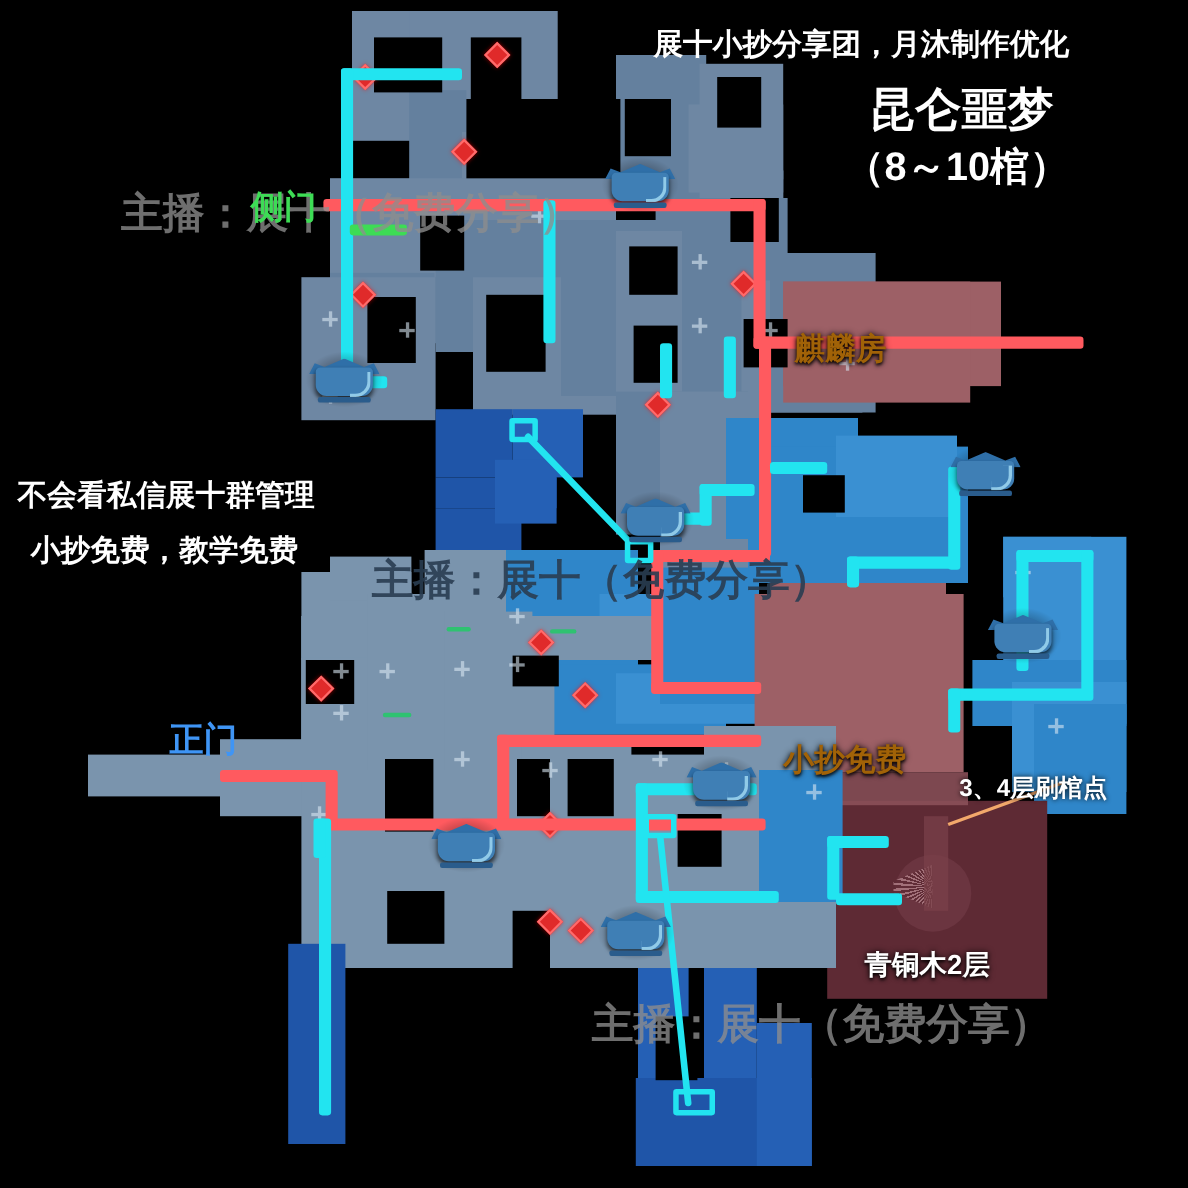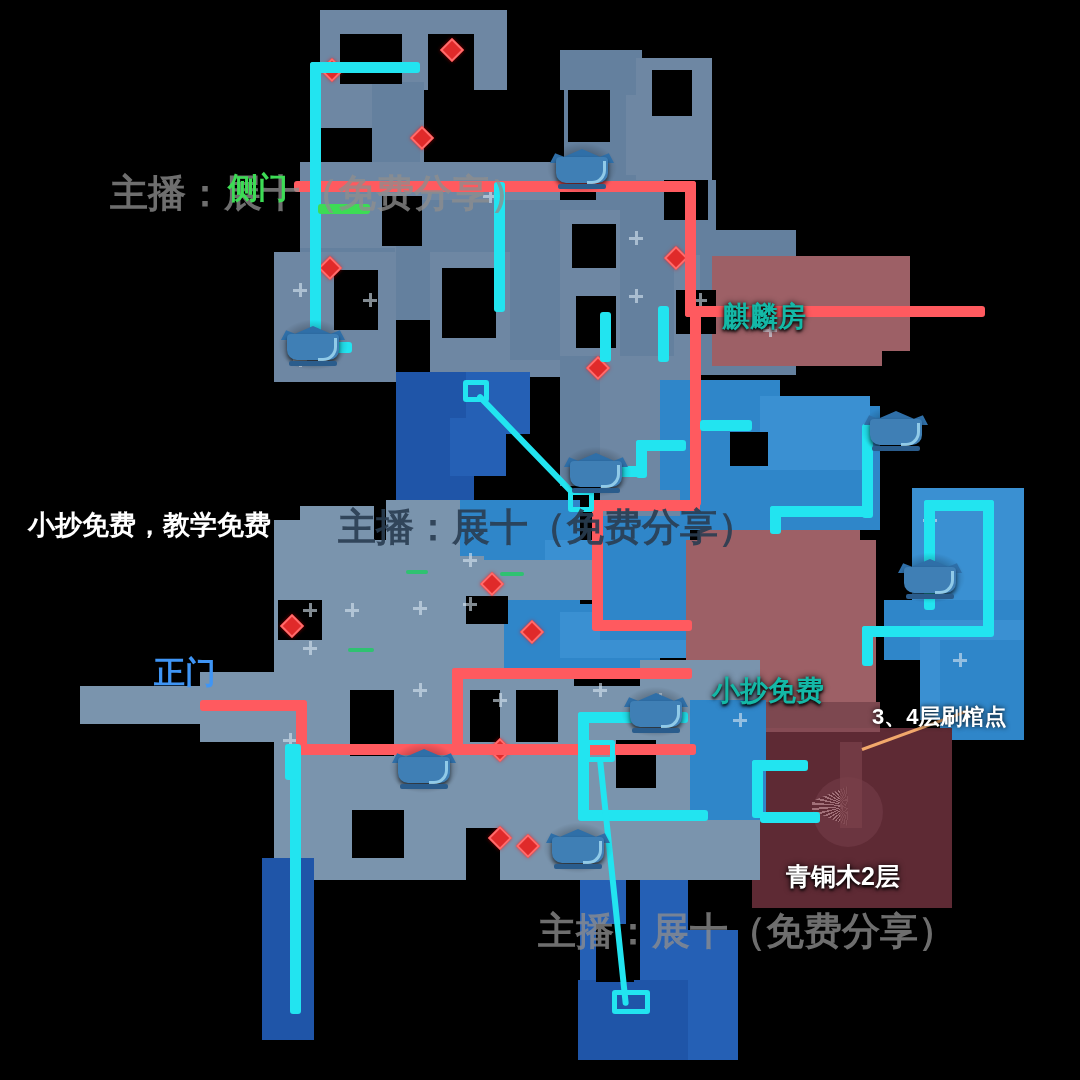--- a/index.html
+++ b/index.html
@@ -48,21 +48,21 @@
   .greenbar{position:absolute;height:4px;background:#27c76a;border-radius:2px;opacity:.9;}
   .circle{position:absolute;border-radius:50%;transform:translate(-50%,-50%);}
 
   
   .txt{position:absolute;white-space:nowrap;font-weight:bold;}
   .t-title{color:#ffffff;}
   .t-head{font-size:27px;}
   .t-main{font-size:42px;}
   .t-sub{font-size:36px;}
   .t-note{color:#ffffff;font-size:27px;}
-  .t-room{color:#14b8a6;font-size:28px;text-shadow:0 0 6px rgba(0,0,0,.9),0 2px 3px rgba(0,0,0,.9);}
+  .t-room{color:#a16207;font-size:28px;text-shadow:0 0 6px rgba(0,0,0,.9),0 2px 3px rgba(0,0,0,.9);}
   .t-room-sm{color:#ffffff;font-size:25px;text-shadow:0 0 6px rgba(0,0,0,.9),0 2px 3px rgba(0,0,0,.9);}
   .t-gate-green{color:#3ddc55;font-size:30px;}
   .t-gate-blue{color:#3f95f5;font-size:31px;}
   .t-pointer{color:#ffffff;font-size:22px;text-shadow:0 0 5px #000;}
   .watermark{position:absolute;color:#8e8e8e;opacity:.78;font-weight:bold;white-space:nowrap;}
   .wm-faint{color:#2a3d52;opacity:.9;}
   .pointer-line{position:absolute;height:3px;background:#f2a86b;transform-origin:0 50%;}
 </style>
 </head>
 <body>
@@ -430,22 +430,26 @@
   <div class="star" style="left:652px;top:1041px;">
       <i style="--s:52px"></i>
     </div>
 
   <div class="pointer-line" style="left:862px;top:748px;width:112px;transform:rotate(-20deg);"></div>
 
   <div class="watermark" style="left:110px;top:168px;font-size:38px;">主播：展十（免费分享）</div>
   <div class="watermark wm-faint" style="left:338px;top:502px;font-size:38px;">主播：展十（免费分享）</div>
   <div class="watermark" style="left:538px;top:906px;font-size:38px;">主播：展十（免费分享）</div>
 
-
-  <div class="txt t-note" style="left:28px;top:507px;">小抄免费，教学免费</div>
+  <div class="txt t-title t-head" style="left:594px;top:22px;">展十小抄分享团，月沐制作优化</div>
+  <div class="txt t-title t-main" style="left:790px;top:72px;">昆仑噩梦</div>
+  <div class="txt t-title t-sub" style="left:768px;top:128px;">（8～10棺）</div>
+
+  <div class="txt t-note" style="left:16px;top:432px;">不会看私信展十群管理</div>
+  <div class="txt t-note" style="left:28px;top:482px;">小抄免费，教学免费</div>
 
   <div class="txt t-gate-green" style="left:228px;top:168px;">侧门</div>
   <div class="txt t-gate-blue" style="left:154px;top:652px;">正门</div>
   <div class="txt t-room" style="left:722px;top:298px;">麒麟房</div>
   <div class="txt t-room" style="left:712px;top:672px;">小抄免费</div>
   <div class="txt t-room-sm" style="left:786px;top:860px;">青铜木2层</div>
   <div class="txt t-pointer" style="left:872px;top:702px;">3、4层刷棺点</div>
 
 </div>
 

